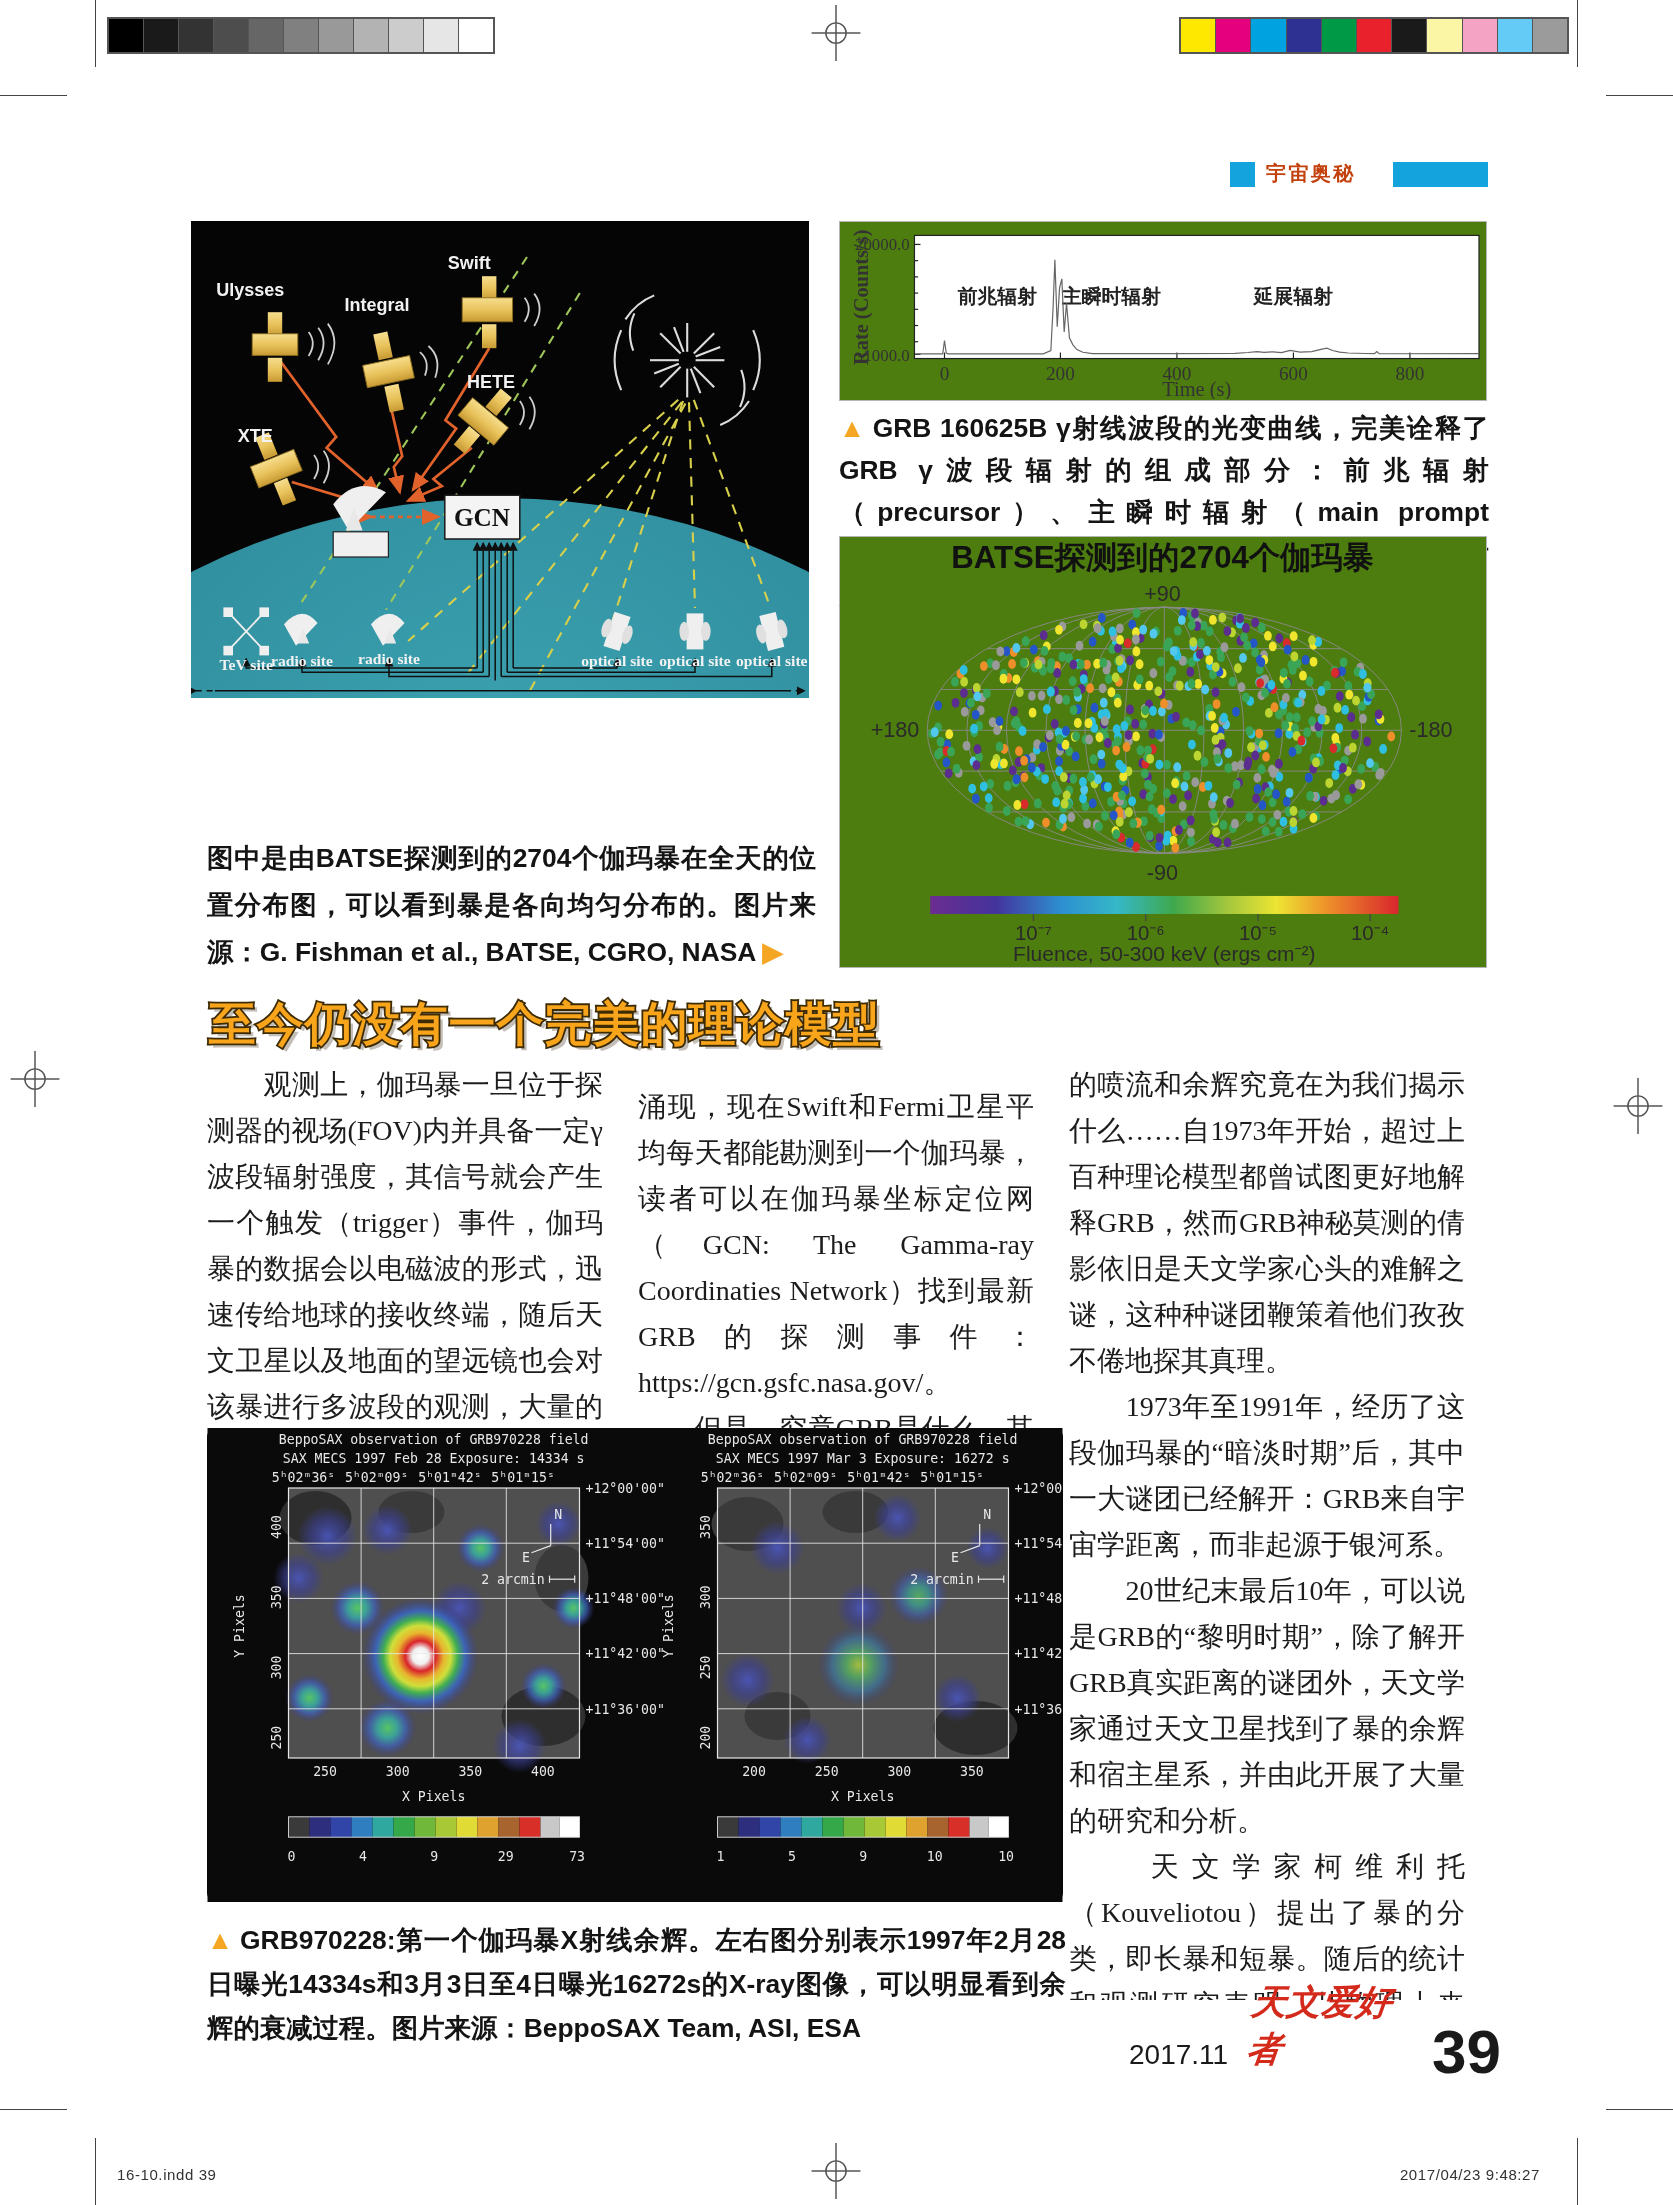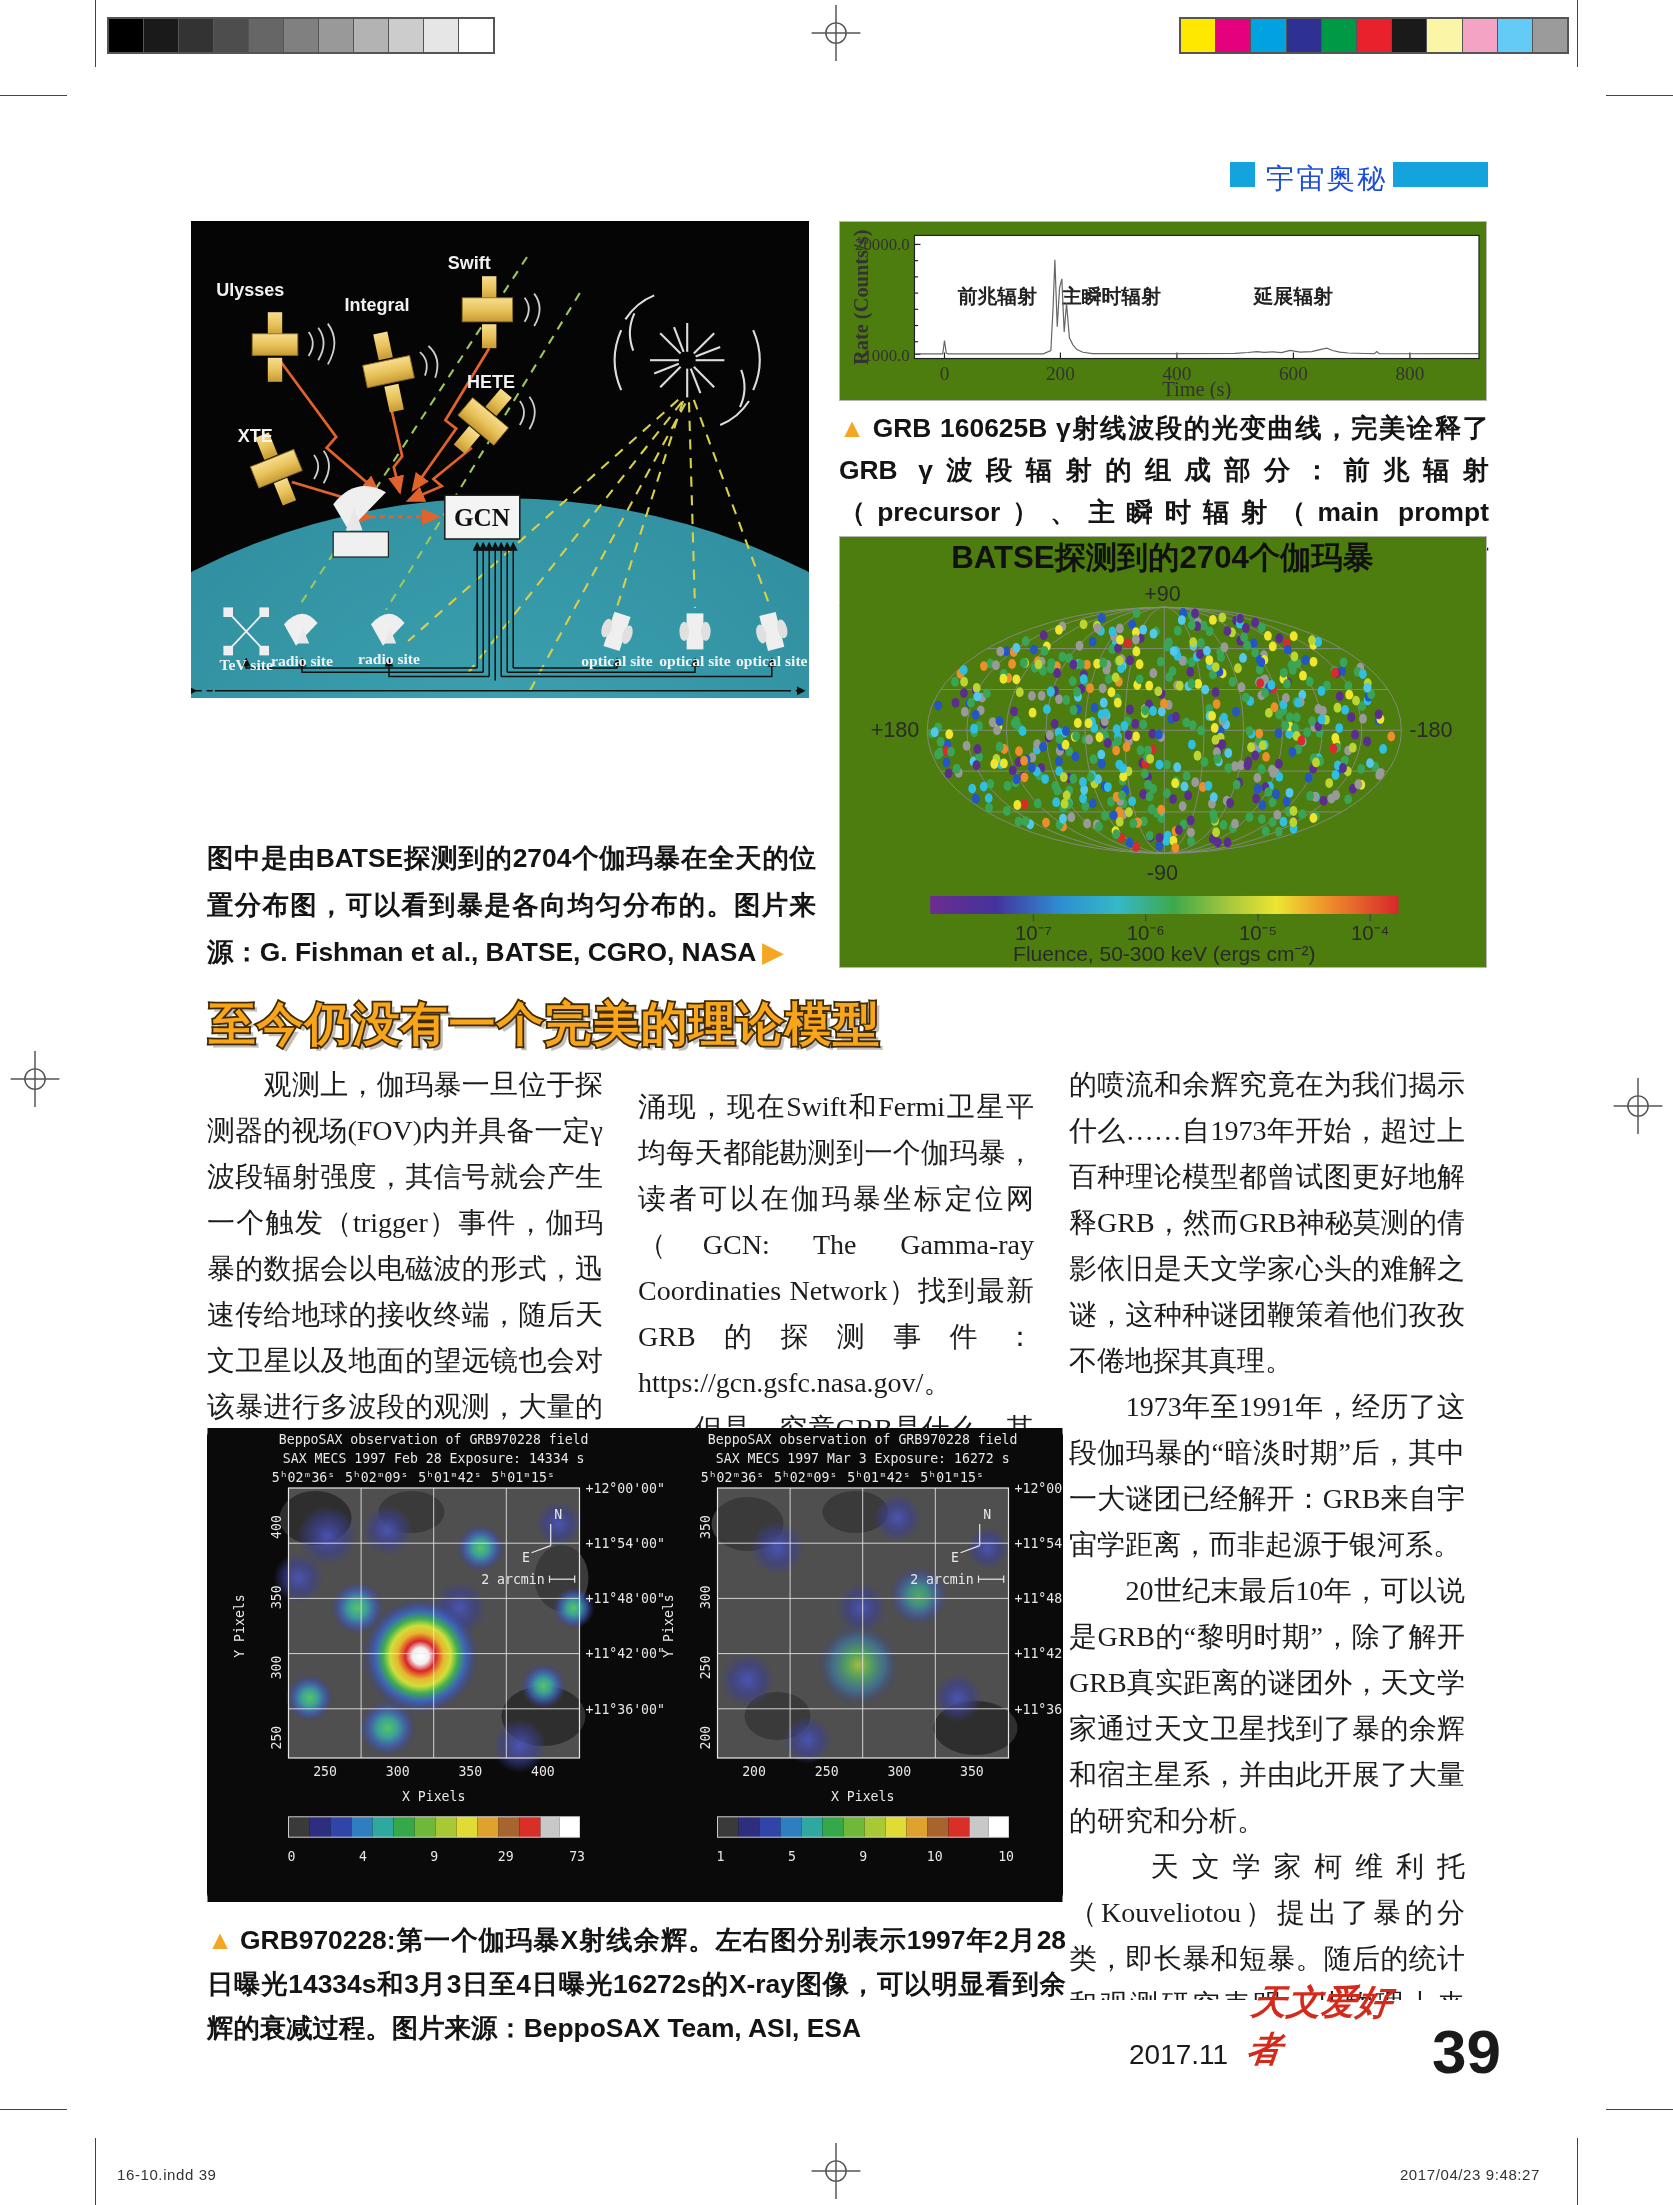--- a/index.html
+++ b/index.html
@@ -8,21 +8,21 @@
   .abs{position:absolute;}
   
   .calbar{position:absolute;display:flex;border:2.4px solid #555;box-sizing:border-box;}
   .swatch{flex:1;border-right:1.8px solid #555;}
   .swatch:last-child{border-right:none;}
   
   .cropline{position:absolute;background:#444;}
   .regmark{position:absolute;}
   
   .tag-square{position:absolute;background:#14a3dc;}
-  .tag-text{position:absolute;font-size:28px;font-weight:normal;color:#1d4ed8;letter-spacing:2.4px;}
+  .tag-text{position:absolute;font-size:20px;font-weight:bold;color:#c2410c;letter-spacing:2.4px;}
   .tag-bar{position:absolute;background:#14a3dc;}
   
   .figbox{position:absolute;background:#4d7c0f;border:1.8px solid #b5b5b5;box-sizing:border-box;}
   .blackfig{position:absolute;background:#050505;}
   
   .cap{position:absolute;font-weight:bold;font-size:26.4px;line-height:42px;color:#141414;text-align:justify;}
   .cap .tri{color:#f5a623;margin-right:6px;}
   .cap-center{position:absolute;text-align:center;font-weight:bold;font-size:28px;color:#141414;}
   .cap-center .tri{color:#f5a623;margin-right:7.2px;}
   

